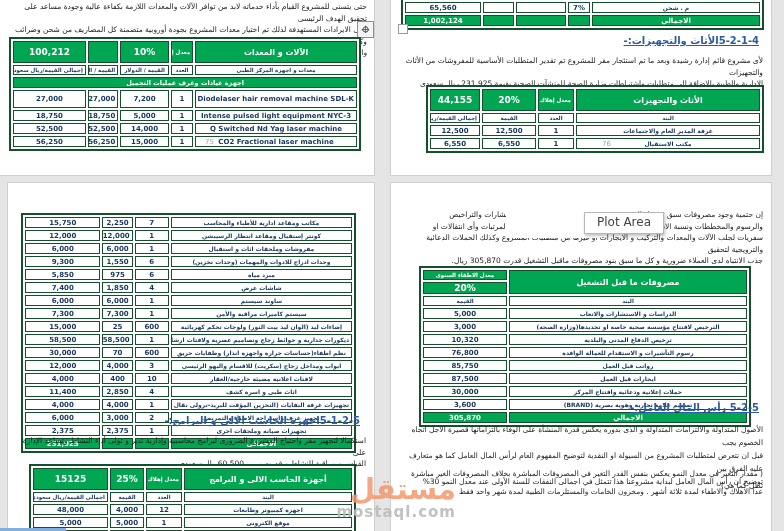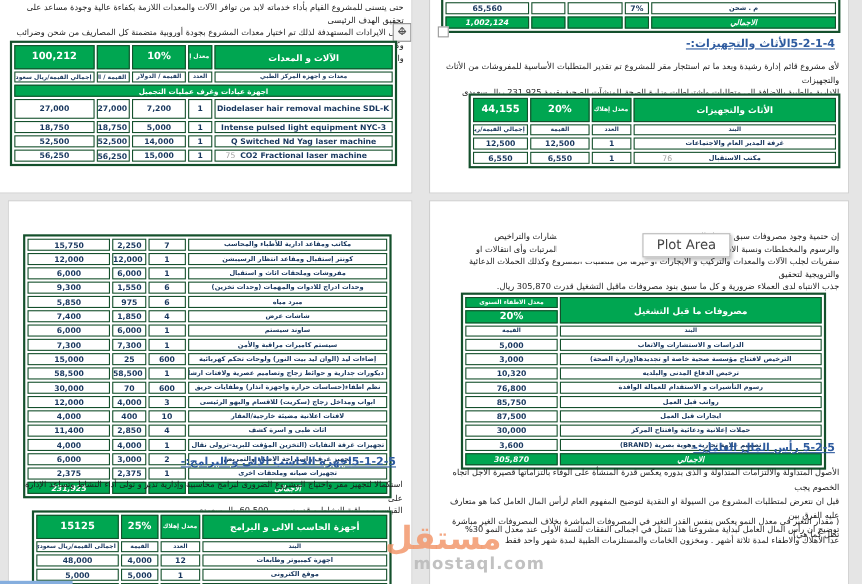--- a/index.html
+++ b/index.html
@@ -25,38 +25,38 @@
   td.green{background:#00a651;color:#fff;font-weight:bold;}
   td.hnum{font-size:9px;}
   td.htitle{font-size:8px;}
   td.tiny{font-size:5.5px;line-height:6px;white-space:normal;}
   td.c-num{color:#17365d;font-weight:bold;font-size:7px;height:9px;}
   td.c-label{color:#17365d;font-weight:bold;font-size:6px;height:9px;}
   td.c-en{color:#17365d;font-weight:bold;font-size:7px;white-space:normal;line-height:8px;}
   td.sub{color:#17365d;font-weight:bold;font-size:5.5px;height:8px;}
   tr.section td{height:9px;font-size:6.5px;}
   tr.hdr td{height:20px;}
-  tr.totrow td{height:9px;font-size:7px;font-style:italic;}
+  tr.totrow td{height:9px;font-size:7px;}
   .t-mach tr.firstrow td{height:16px;}
 
   .move-handle{position:absolute;width:15px;height:15px;border:1px solid #8f8f8f;
         background:#f4f4f4;color:#555;}
   .move-handle span{position:absolute;left:0;top:0;width:15px;height:15px;
         text-align:center;line-height:15px;font-size:10px;}
   .anchor-box{position:absolute;width:8px;height:8px;border:1px solid #9a9a9a;background:#fff;}
 
   .tooltip{position:absolute;background:#fff;border:1px solid #b7b7b7;
         box-shadow:1px 2px 3px rgba(0,0,0,.25);color:#444;font-size:12px;
         line-height:19px;text-align:center;z-index:30;}
   .occlusion{position:absolute;background:#fff;z-index:20;}
 
   .watermark{position:absolute;left:336px;top:474px;z-index:50;pointer-events:none;
         text-align:right;width:120px;}
   .wm-title{color:rgba(242,152,108,.85);font-size:29px;line-height:30px;font-weight:bold;direction:rtl;}
-  .wm-domain{color:rgba(186,186,186,.9);font-size:15px;line-height:16px;font-weight:bold;letter-spacing:1px;margin-left:40px;}
+  .wm-domain{color:rgba(186,186,186,.9);font-size:15px;line-height:16px;font-weight:bold;letter-spacing:1px;}
   .blue-sliver{position:absolute;left:0;top:528px;width:66px;height:3px;background:#85aede;}
 </style>
 </head>
 <body>
 
 <div class="page" id="page-tl">
   <div class="para" style="left:6px;top:2px;width:362px;">
     <div>حتى يتسنى للمشروع القيام بأداء خدماته لابد من توافر الآلات والمعدات اللازمة بكفاءة عالية وجودة مساعد على تحقيق الهدف الرئيسى</div>
     <div>وهى الايرادات المستهدفة لذلك تم اختيار معدات المشروع بجودة أوروبية متضمنة كل المصاريف من شحن وضرائب وكذلك المستلزمات</div>
     <div>والأدوات المساعدة و قدرت بقيمة 1,002,124ريال سعودى.</div>

